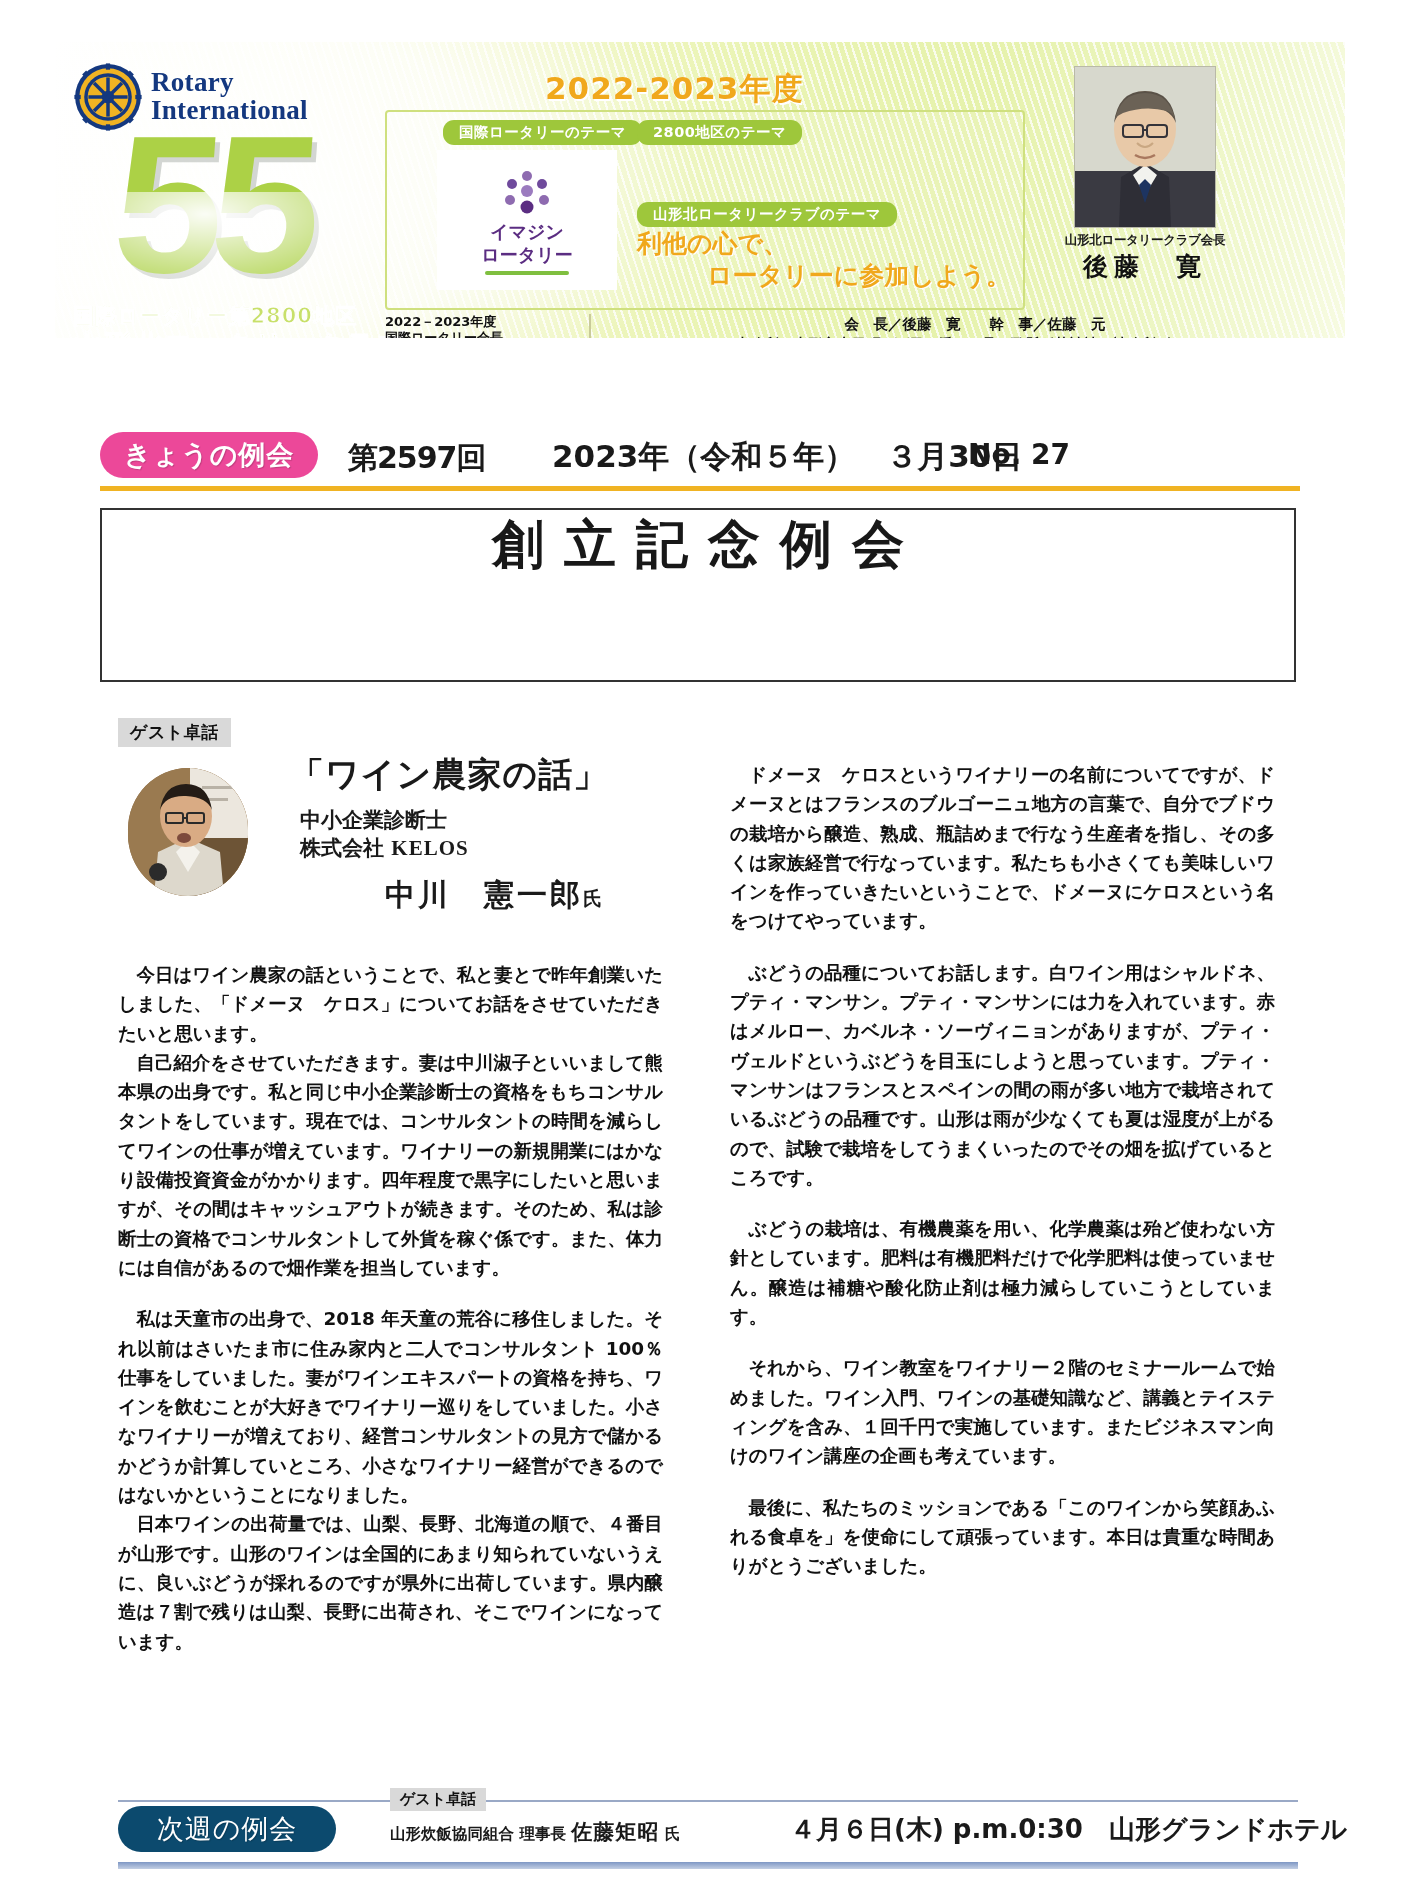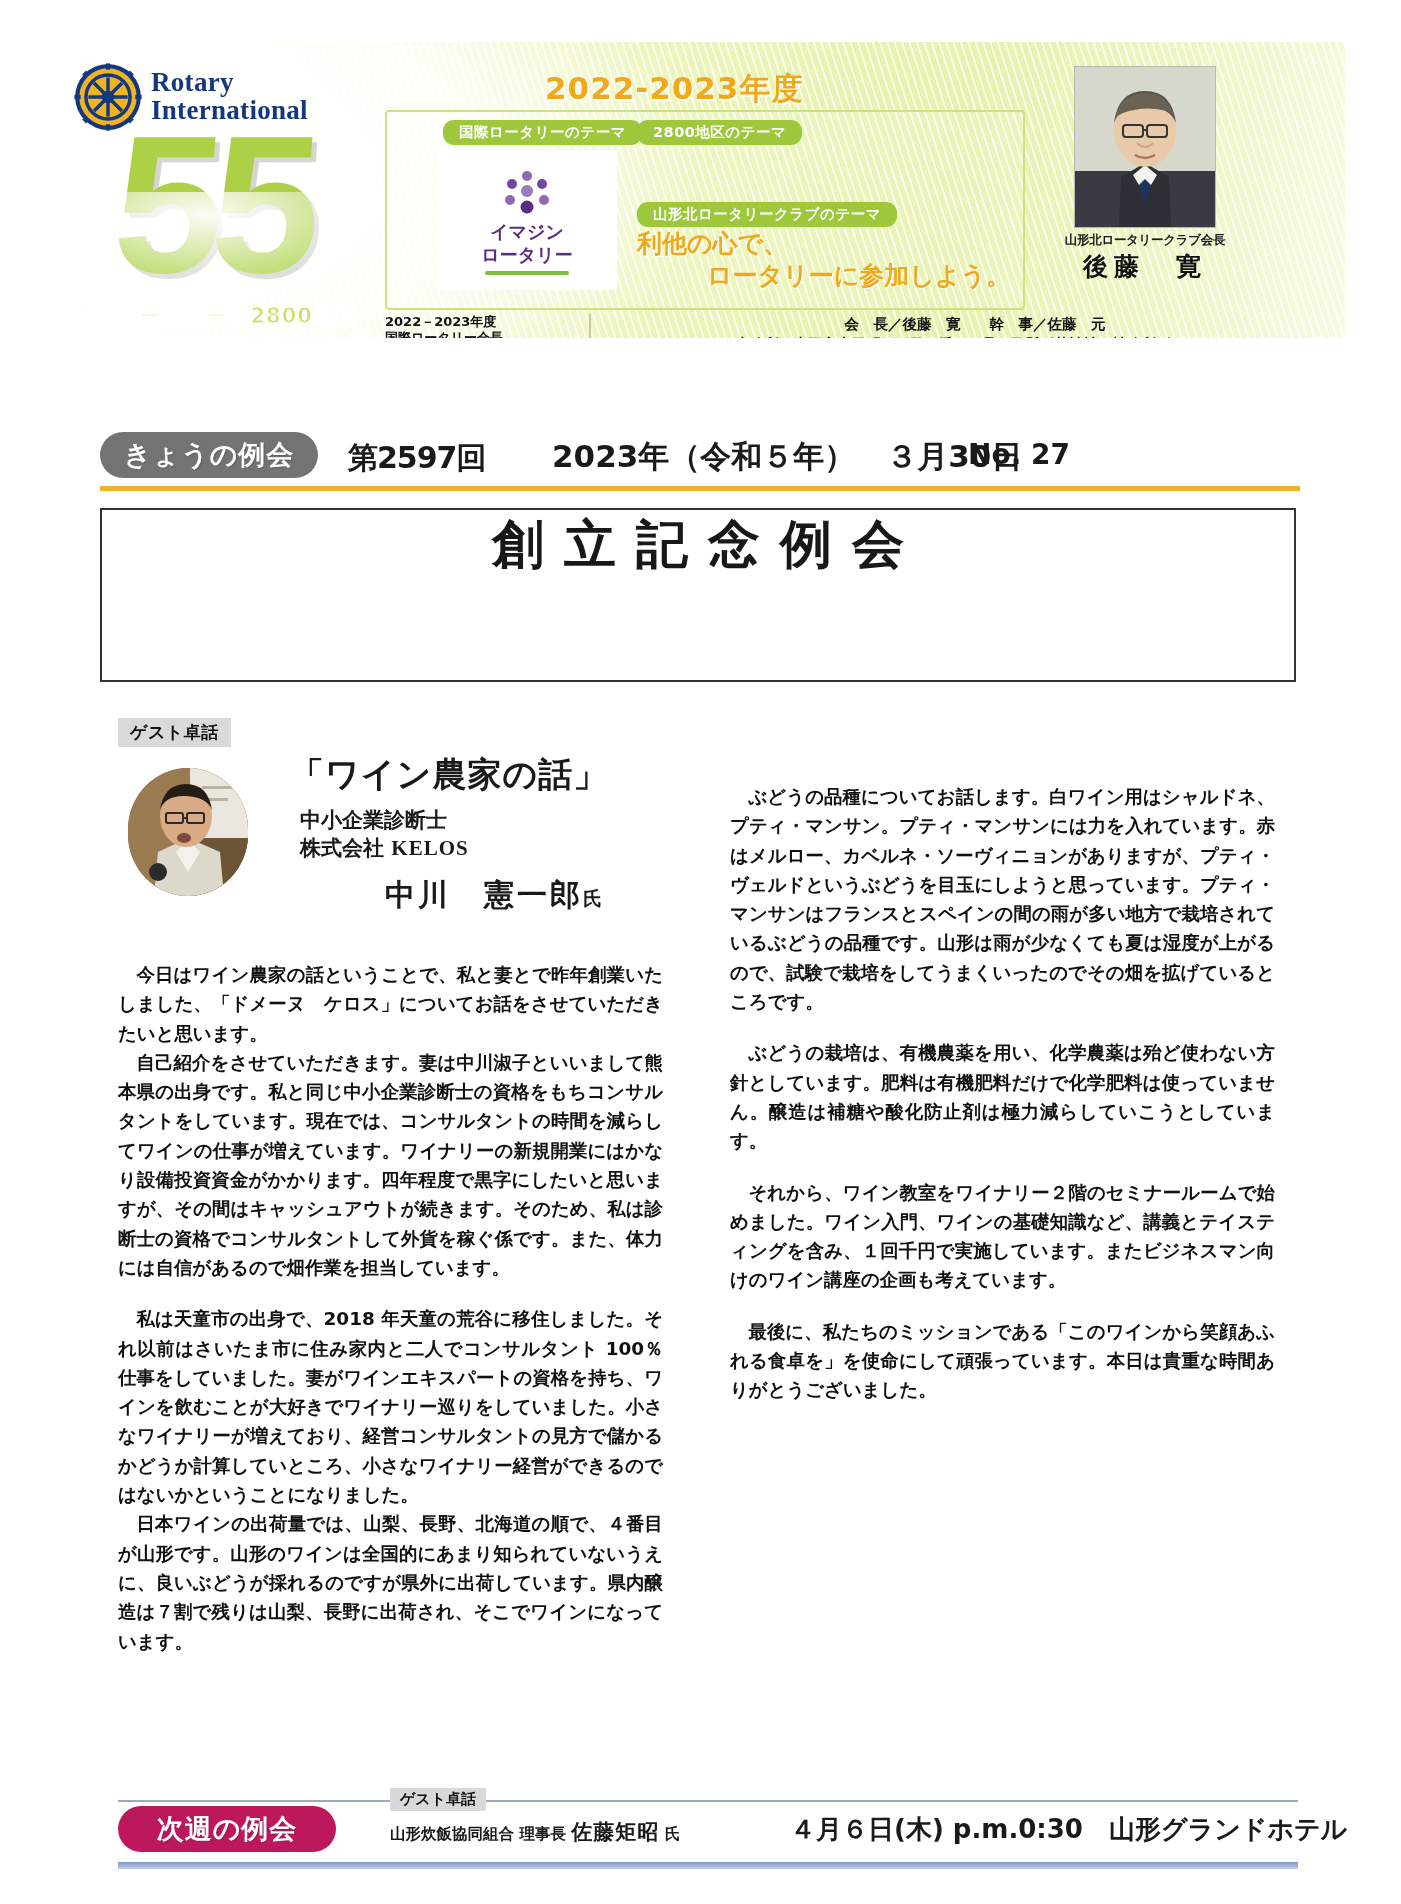--- a/index.html
+++ b/index.html
@@ -89,21 +89,21 @@
 
   
   .mh-info{position:absolute;left:330px;top:272px;width:960px;height:60px;
     display:flex;align-items:flex-start;}
   .mh-info-l{width:200px;font-size:13px;line-height:16px;font-weight:700;color:#111;}
   .mh-divider{width:2px;align-self:stretch;background:#c9ca9a;margin:0 14px 0 4px;}
   .mh-info-r{flex:1;text-align:center;font-size:14.5px;line-height:20px;font-weight:700;color:#111;}
 
   
   .datebar{position:absolute;left:100px;top:430px;width:1200px;height:60px;}
-  .todaypill{position:absolute;left:0;top:2px;width:218px;height:46px;background:#737373;
+  .todaypill{position:absolute;left:0;top:2px;width:218px;height:46px;background:#ec4899;
     border-radius:23px;display:flex;align-items:center;justify-content:center;
     color:#ffffff;font-size:27px;font-weight:700;letter-spacing:1px;
     text-shadow:1px 1px 1px rgba(0,0,0,.18);}
   .meetno{position:absolute;left:248px;top:8px;font-size:30px;font-weight:700;letter-spacing:-1px;}
   .meetdate{position:absolute;left:452px;top:6px;font-size:31px;font-weight:700;letter-spacing:0px;}
   .meetnum{position:absolute;left:868px;top:8px;font-size:28px;font-weight:700;}
   .datebar-rule{position:absolute;left:0;top:56px;width:1200px;height:5px;background:#f0b323;}
 
   
   .titlebox{position:absolute;left:100px;top:508px;width:1192px;height:170px;
@@ -126,23 +126,23 @@
   .col{position:absolute;width:545px;font-size:18.4px;line-height:29.3px;
     text-align:justify;text-justify:inter-character;color:#111;
     font-family:"DejaVu Sans","Liberation Sans",sans-serif;font-weight:600;}
   .col p{margin:0 0 0 0;text-indent:1em;}
   .col p.gap{margin-top:22px;}
   .col-left{left:118px;top:960px;}
   .col-right{left:730px;top:760px;}
 
   
   .foot-rule-top{position:absolute;left:118px;top:1800px;width:1180px;height:2px;background:#9aa9c6;}
-  .nextpill{position:absolute;left:118px;top:1806px;width:218px;height:46px;background:#be185d;
+  .nextpill{position:absolute;left:118px;top:1806px;width:218px;height:46px;background:#0c4a6e;
     border-radius:23px;display:flex;align-items:center;justify-content:center;
-    color:#ffffff;font-size:27px;font-weight:700;letter-spacing:1px;
+    color:#ffffff;font-size:27px;font-weight:400;letter-spacing:1px;
     text-shadow:1px 1px 1px rgba(0,0,0,.18);}
   .next-tag{position:absolute;left:390px;top:1788px;background:#d9d9d9;color:#111;
     font-size:15px;font-weight:700;padding:2px 10px;}
   .next-speaker{position:absolute;left:390px;top:1818px;font-size:15.5px;font-weight:700;}
   .next-speaker .nm{font-size:21px;letter-spacing:1px;}
   .next-when{position:absolute;left:790px;top:1812px;font-size:26px;font-weight:700;letter-spacing:0px;}
   .foot-rule{position:absolute;left:118px;top:1862px;width:1180px;height:7px;
     background:linear-gradient(#7e97c4,#c3cfe4);}
 </style>
 </head>
@@ -310,20 +310,21 @@
   </div>
 
   <div class="col col-left">
     <p>今日はワイン農家の話ということで、私と妻とで昨年創業いたしました、「ドメーヌ　ケロス」についてお話をさせていただきたいと思います。</p>
     <p>自己紹介をさせていただきます。妻は中川淑子といいまして熊本県の出身です。私と同じ中小企業診断士の資格をもちコンサルタントをしています。現在では、コンサルタントの時間を減らしてワインの仕事が増えています。ワイナリーの新規開業にはかなり設備投資資金がかかります。四年程度で黒字にしたいと思いますが、その間はキャッシュアウトが続きます。そのため、私は診断士の資格でコンサルタントして外貨を稼ぐ係です。また、体力には自信があるので畑作業を担当しています。</p>
     <p class="gap">私は天童市の出身で、2018 年天童の荒谷に移住しました。それ以前はさいたま市に住み家内と二人でコンサルタント 100％仕事をしていました。妻がワインエキスパートの資格を持ち、ワインを飲むことが大好きでワイナリー巡りをしていました。小さなワイナリーが増えており、経営コンサルタントの見方で儲かるかどうか計算していところ、小さなワイナリー経営ができるのではないかということになりました。</p>
     <p>日本ワインの出荷量では、山梨、長野、北海道の順で、４番目が山形です。山形のワインは全国的にあまり知られていないうえに、良いぶどうが採れるのですが県外に出荷しています。県内醸造は７割で残りは山梨、長野に出荷され、そこでワインになっています。</p>
   </div>
 
   <div class="col col-right">
+    <p>ドメーヌ　ケロスというワイナリーの名前についてですが、ドメーヌとはフランスのブルゴーニュ地方の言葉で、自分でブドウの栽培から醸造、熟成、瓶詰めまで行なう生産者を指し、その多くは家族経営で行なっています。私たちも小さくても美味しいワインを作っていきたいということで、ドメーヌにケロスという名をつけてやっています。</p>
     <p class="gap">ぶどうの品種についてお話します。白ワイン用はシャルドネ、プティ・マンサン。プティ・マンサンには力を入れています。赤はメルロー、カベルネ・ソーヴィニョンがありますが、プティ・ヴェルドというぶどうを目玉にしようと思っています。プティ・マンサンはフランスとスペインの間の雨が多い地方で栽培されているぶどうの品種です。山形は雨が少なくても夏は湿度が上がるので、試験で栽培をしてうまくいったのでその畑を拡げているところです。</p>
     <p class="gap">ぶどうの栽培は、有機農薬を用い、化学農薬は殆ど使わない方針としています。肥料は有機肥料だけで化学肥料は使っていません。醸造は補糖や酸化防止剤は極力減らしていこうとしています。</p>
     <p class="gap">それから、ワイン教室をワイナリー２階のセミナールームで始めました。ワイン入門、ワインの基礎知識など、講義とテイスティングを含み、１回千円で実施しています。またビジネスマン向けのワイン講座の企画も考えています。</p>
     <p class="gap">最後に、私たちのミッションである「このワインから笑顔あふれる食卓を」を使命にして頑張っています。本日は貴重な時間ありがとうございました。</p>
   </div>
 
   <div class="foot-rule-top"></div>
   <div class="nextpill">次週の例会</div>
   <div class="next-tag">ゲスト卓話</div>
   <div class="next-speaker">

